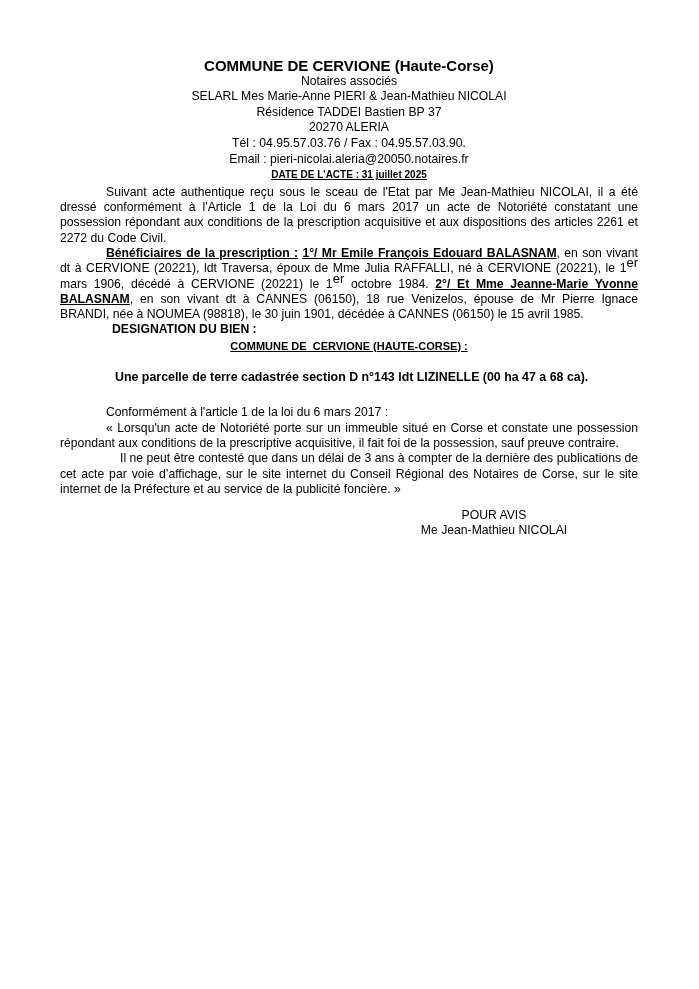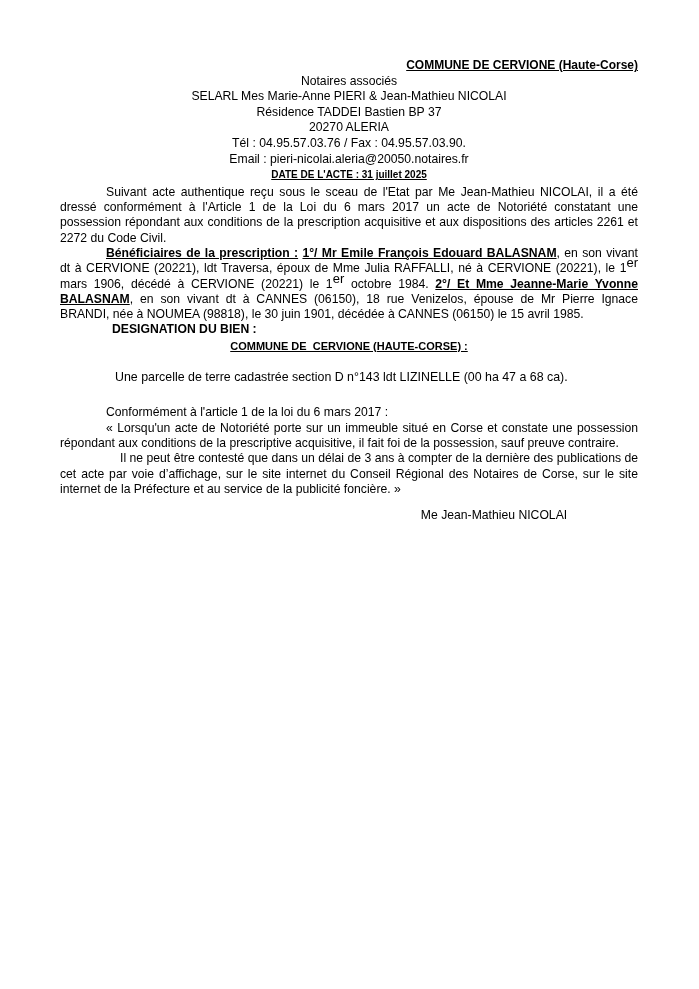--- a/index.html
+++ b/index.html
@@ -30,23 +30,21 @@
 
   
   .hdr {
     text-align: center;
     font-size: 12.2px;
     line-height: 15.6px;
   }
   .hdr-line { display: block; white-space: pre; }
   .hdr-title {
     font-weight: bold;
-    text-decoration: underline;
-    font-size: 12px;
-    text-align: right;
+    font-size: 15px;
   }
   .hdr-sub { font-size: 12.2px; }
   .hdr-avis {
     text-decoration: underline;
     font-size: 12.2px;
   }
   .hdr-date {
     font-weight: bold;
     text-decoration: underline;
     font-size: 10px;
@@ -97,21 +95,21 @@
   .centered-commune {
     text-align: center;
     font-weight: bold;
     text-decoration: underline;
     font-size: 11px;
     line-height: 15.3px;
     margin-top: 1px;
     white-space: pre;
   }
   .parcelle {
-    font-weight: normal;
+    font-weight: bold;
     font-size: 12.4px;
     line-height: 15.3px;
     margin-left: 55px;
     margin-top: 16px;
     white-space: pre;
   }
 
   .p-conf {
     margin-top: 20px;
     text-indent: 46px;
@@ -164,17 +162,18 @@
 
     <div class="parcelle">Une parcelle de terre cadastrée section D n°143 ldt LIZINELLE (00 ha 47 a 68 ca).</div>
 
     <p class="p-conf">Conformément à l'article 1 de la loi du 6 mars 2017 :</p>
 
     <p class="just p-quote">« Lorsqu'un acte de Notoriété porte sur un immeuble situé en Corse et constate une possession répondant aux conditions de la prescriptive acquisitive, il fait foi de la possession, sauf preuve contraire.</p>
 
     <p class="just p-delai">Il ne peut être contesté que dans un délai de 3 ans à compter de la dernière des publications de cet acte par voie d’affichage, sur le site internet du Conseil Régional des Notaires de Corse, sur le site internet de la Préfecture et au service de la publicité foncière. »</p>
 
     <div class="sig">
+      <span>POUR AVIS</span>
       <span>Me Jean-Mathieu NICOLAI</span>
     </div>
 
   </div>
 </div>
 
 </body></html>

